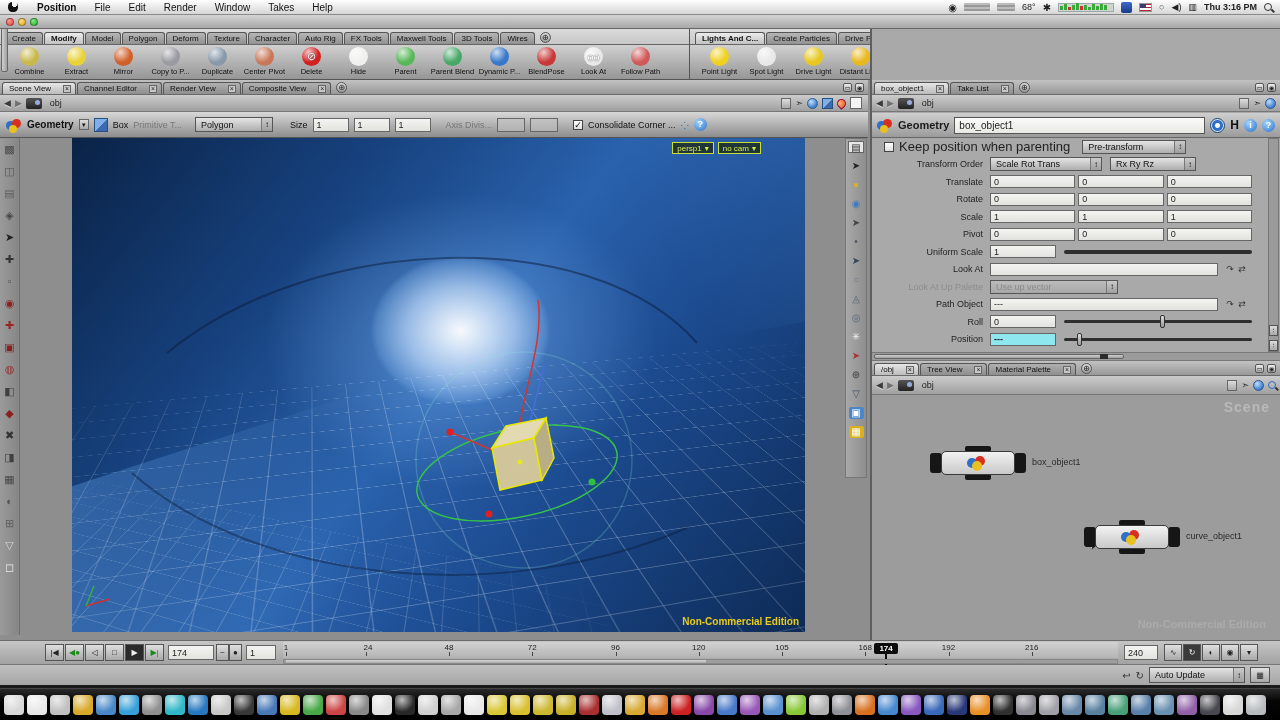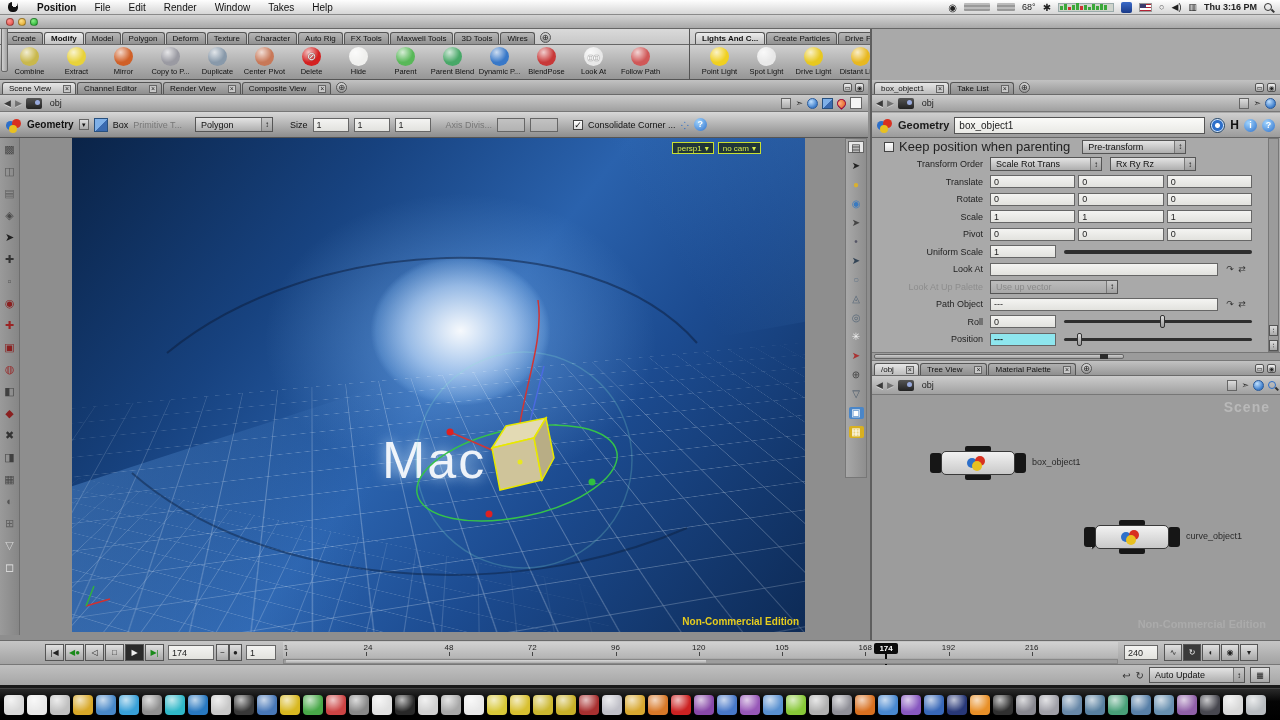--- a/index.html
+++ b/index.html
@@ -402,21 +402,20 @@
     <div class="stripico" style="color: rgb(96, 96, 96);">⊞</div>
     <div class="stripico" style="color: rgb(216, 216, 216);">▽</div>
     <div class="stripico" style="color: rgb(232, 232, 232);">◻</div>
   </div>
 
 <div class="viewport">
   <div class="vband1"></div>
   <div class="vband2"></div>
   <div class="vgrid"></div>
   <div class="vgrid2"></div>
-  <div class="mactext">Mac</div>
   <svg class="vpsvg" width="733" height="494" viewBox="0 0 733 494">
     <path d="M95,215 C240,95 520,85 625,205" fill="none" stroke="rgba(12,28,58,.5)" stroke-width="2"></path>
     <path d="M60,335 C185,445 430,470 615,390" fill="none" stroke="rgba(12,28,58,.45)" stroke-width="2"></path>
     <circle cx="452" cy="322" r="108" fill="none" stroke="rgba(140,230,210,.22)" stroke-width="1.5"></circle>
     <g transform="rotate(-12 445 335)">
       <ellipse cx="445" cy="335" rx="102" ry="44" fill="none" stroke="#35c24a" stroke-width="1.5"></ellipse>
     </g>
     <path d="M466,162 C474,212 438,282 448,322" fill="none" stroke="#d03535" stroke-width="1.5"></path>
     <line x1="378" y1="294" x2="448" y2="324" stroke="#d03535" stroke-width="1.5"></line>
     <line x1="448" y1="324" x2="472" y2="228" stroke="#4a6ae0" stroke-width="1.5"></line>

